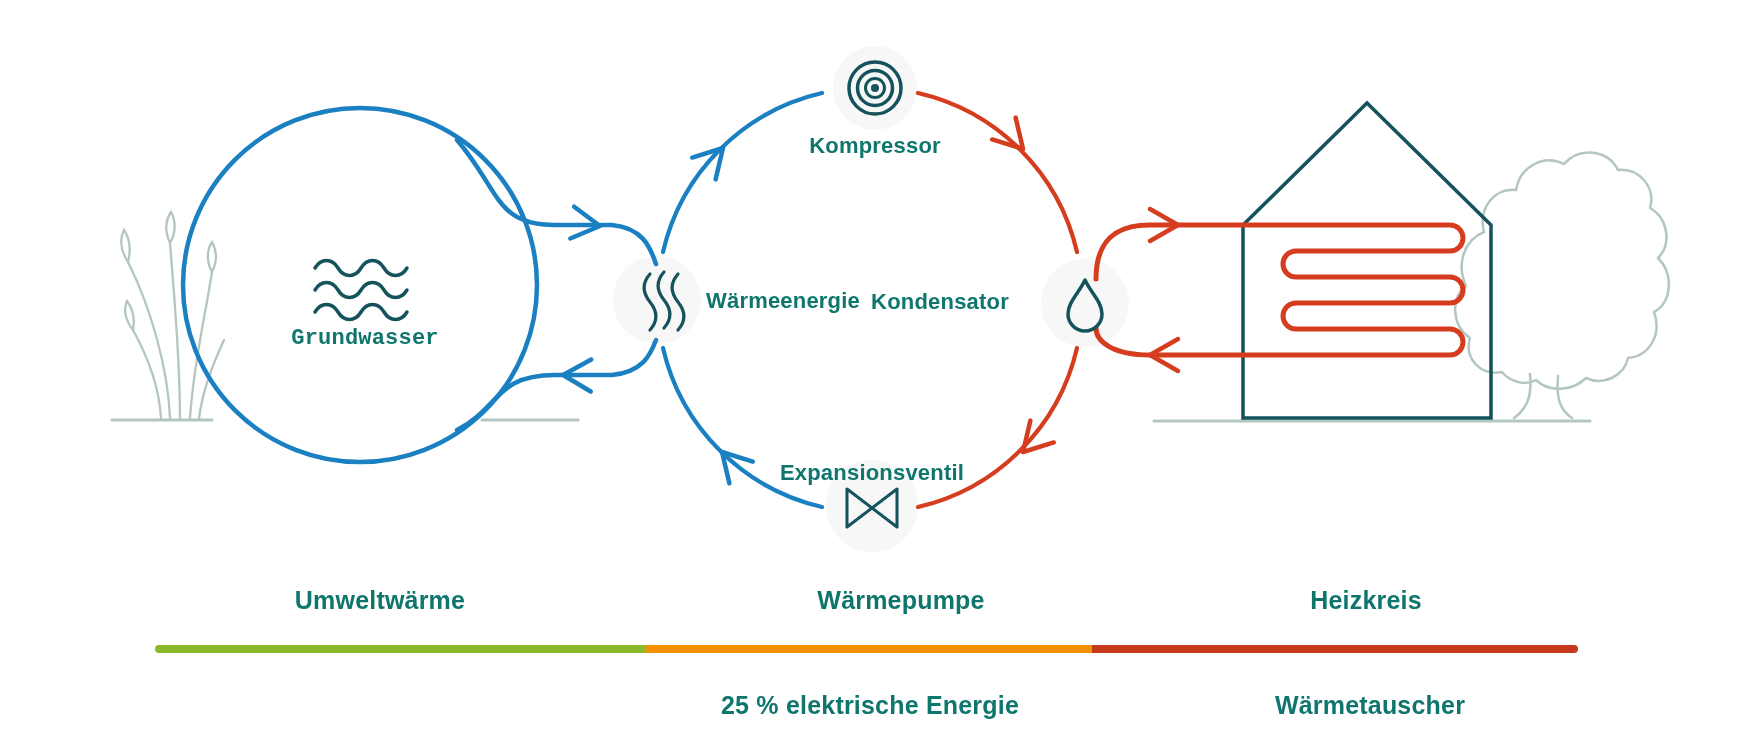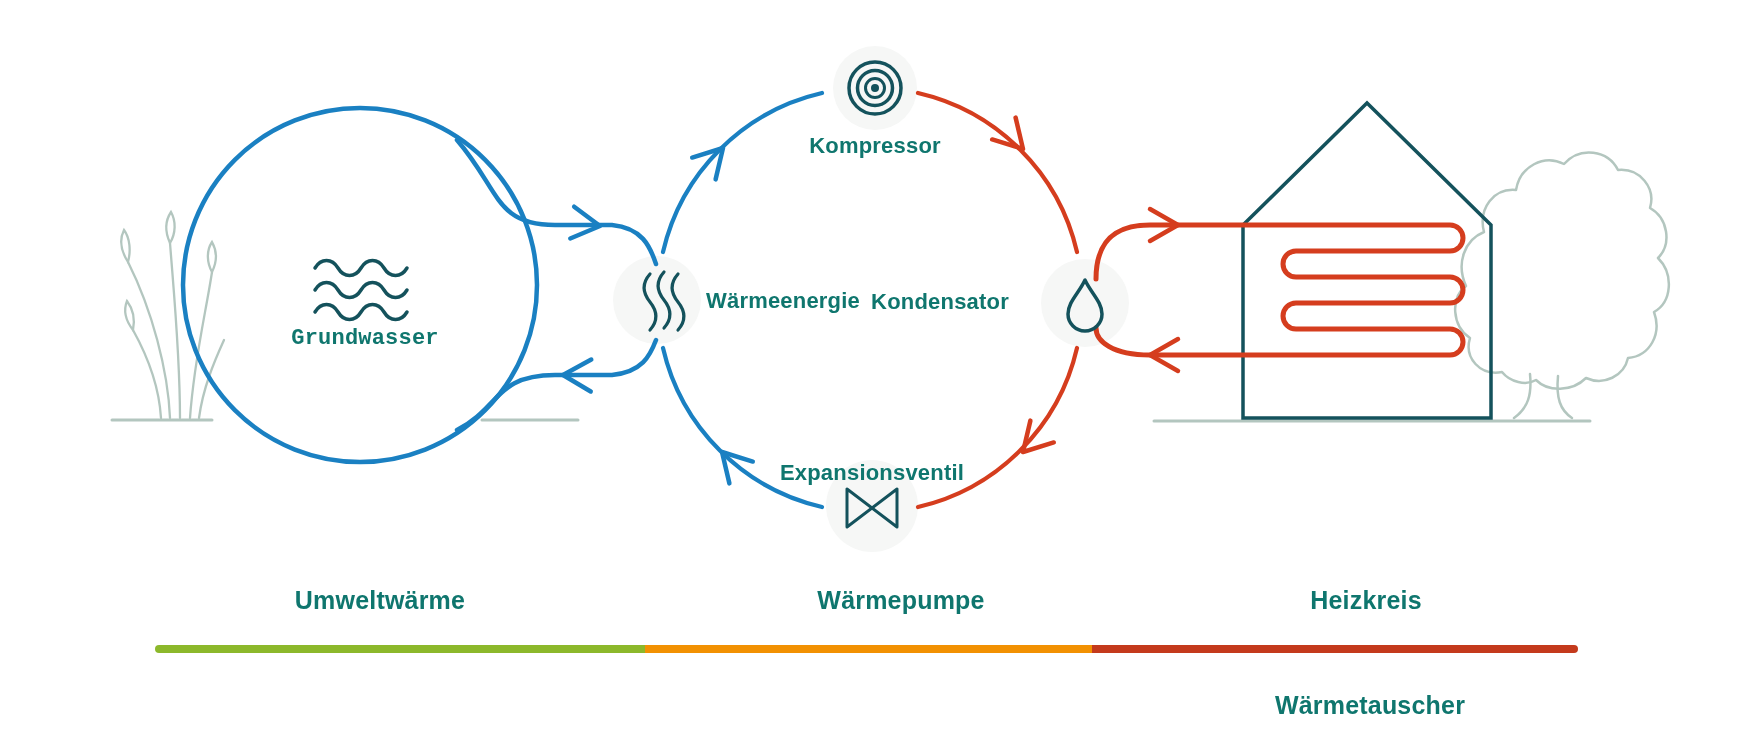--- a/index.html
+++ b/index.html
@@ -138,15 +138,16 @@
   <div class="lbl node-lbl" style="left:365px;top:338px;font-family:Liberation Mono, monospace;">Grundwasser</div>
   <div class="lbl node-lbl" style="left:875px;top:146px;">Kompressor</div>
   <div class="lbl node-lbl" style="left:783px;top:301px;">Wärmeenergie</div>
   <div class="lbl node-lbl" style="left:940px;top:302px;text-align:right;">Kondensator</div>
   <div class="lbl node-lbl" style="left:872px;top:465px;margin-top:8px;">Expansionsventil</div>
 
   <div class="lbl section-lbl" style="left:348px;top:600px;margin-left:32px;">Umweltwärme</div>
   <div class="lbl section-lbl" style="left:873px;top:600px;margin-left:28px;">Wärmepumpe</div>
   <div class="lbl section-lbl" style="left:1366px;top:600px;">Heizkreis</div>
 
+  <div class="lbl energy-lbl" style="left:870px;top:705px;">25 % elektrische Energie</div>
   <div class="lbl energy-lbl" style="left:1370px;top:705px;">Wärmetauscher</div>
 
 </div>
 
 </body></html>

